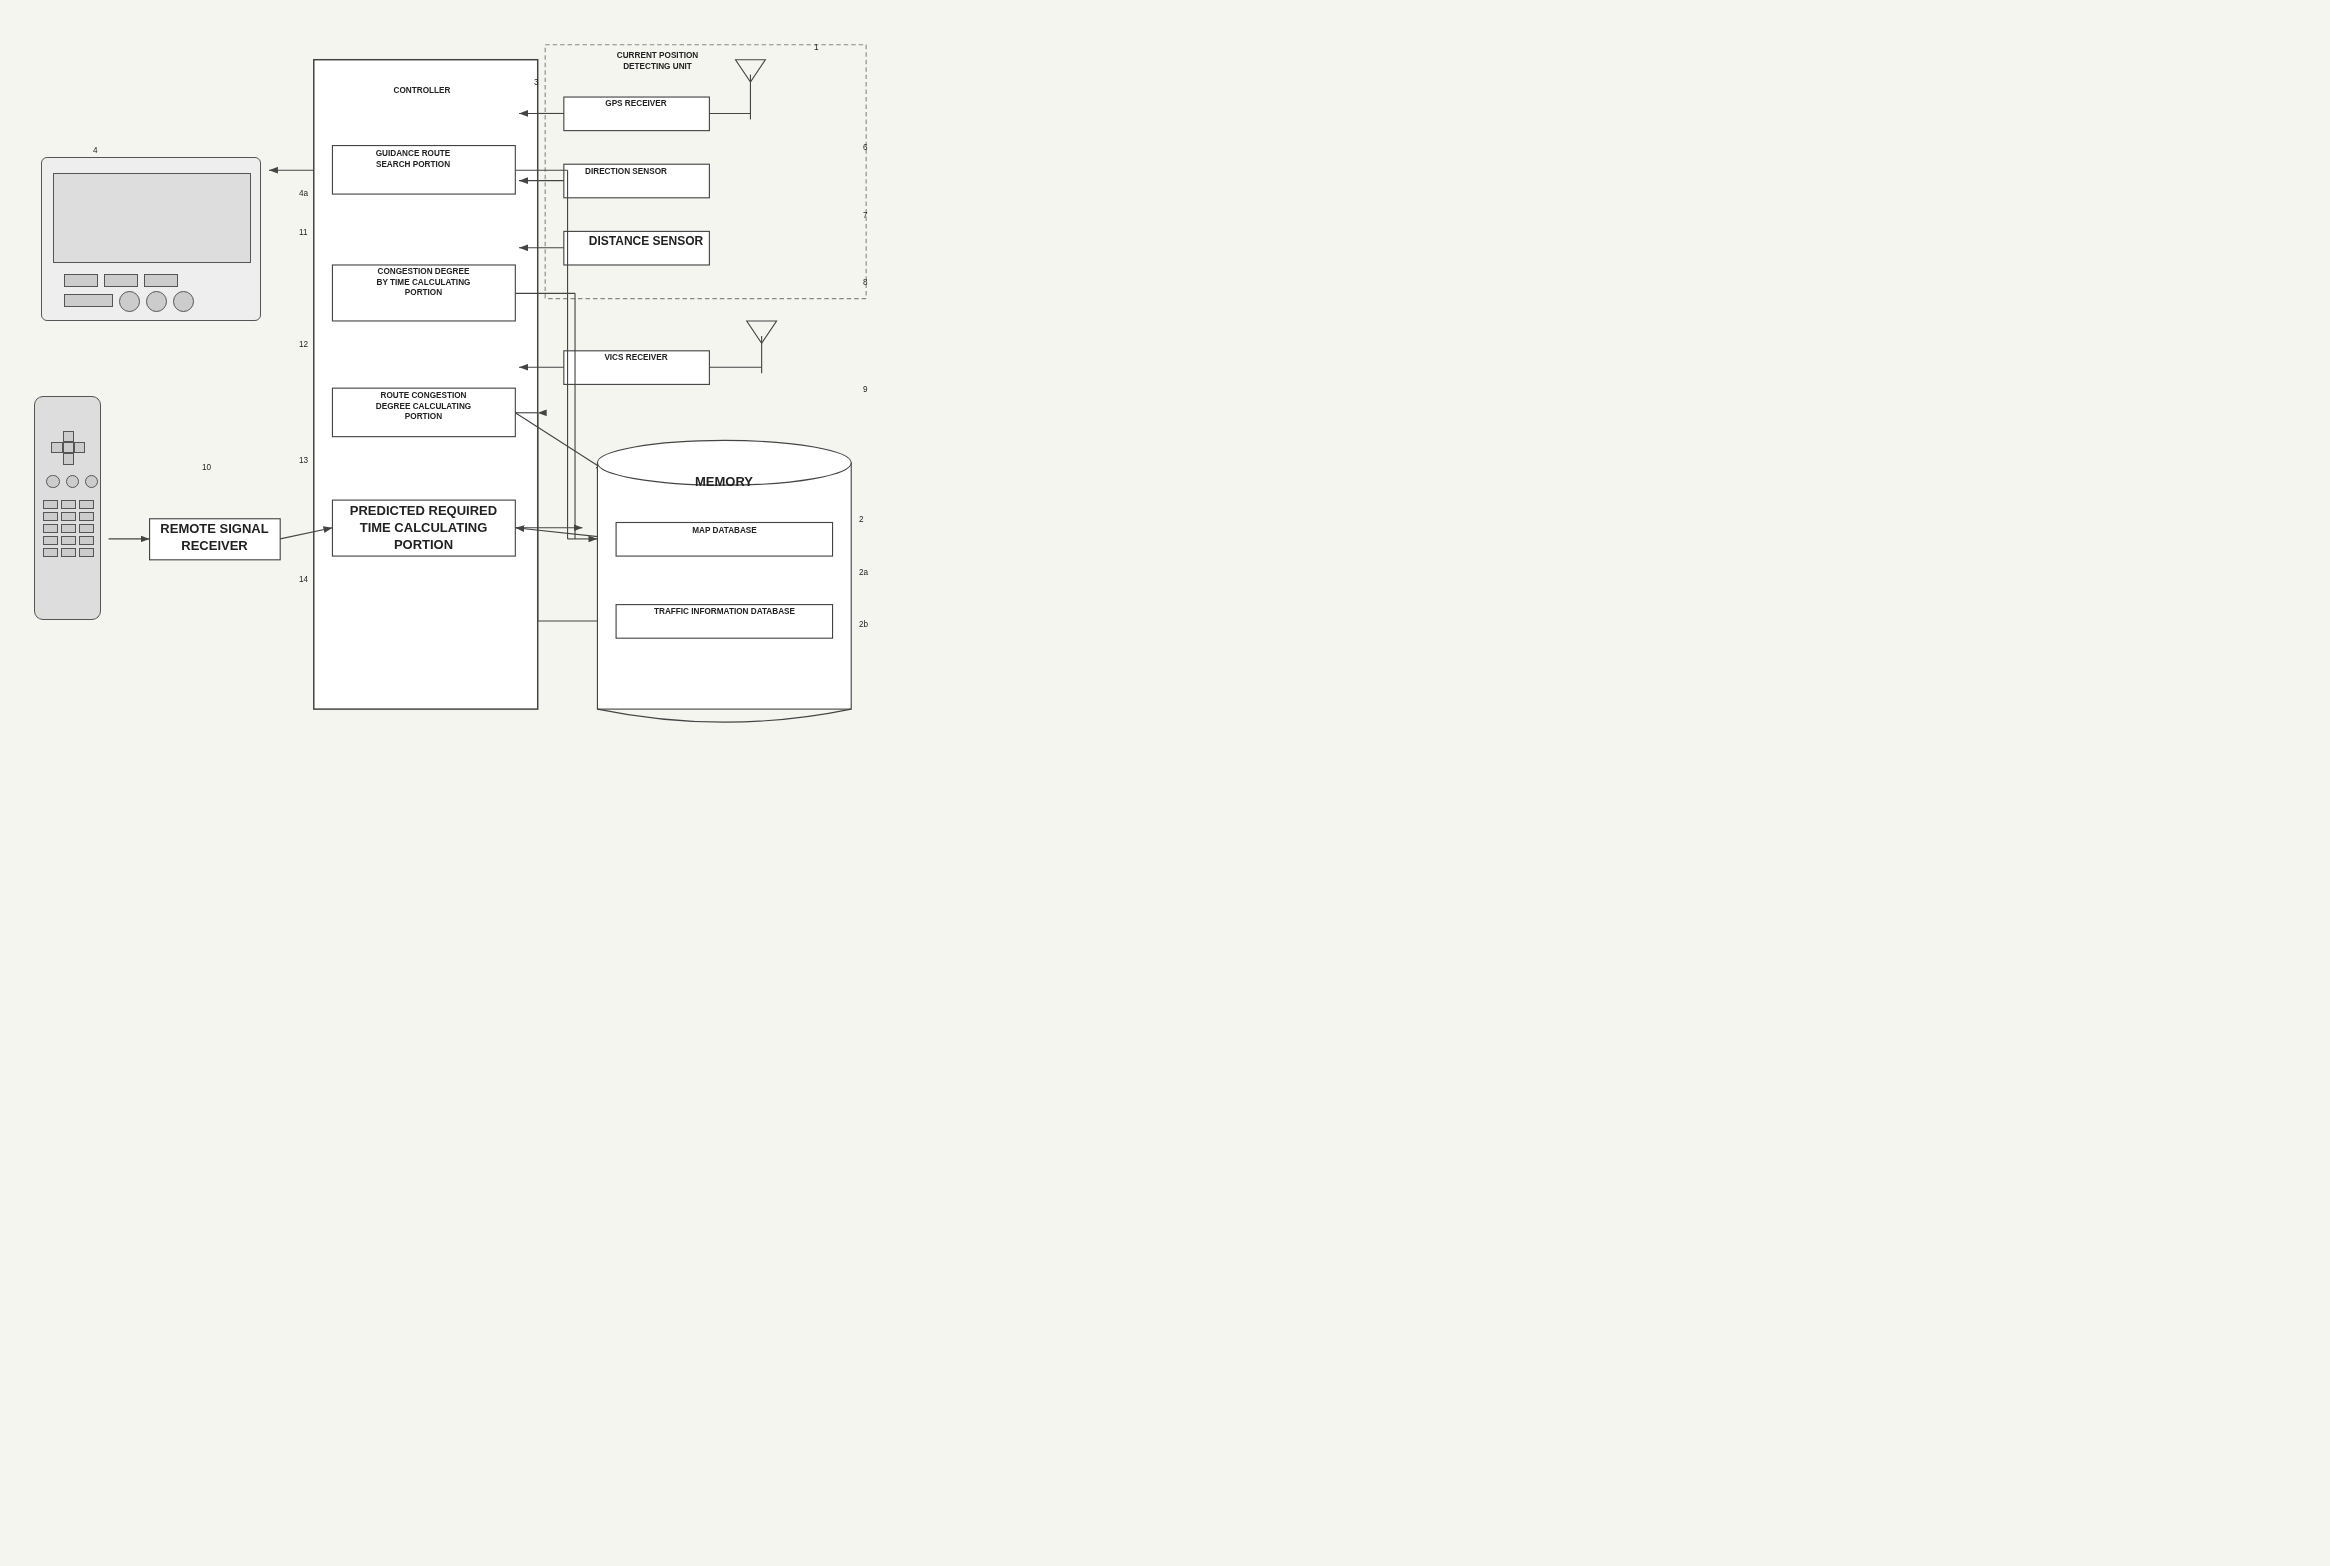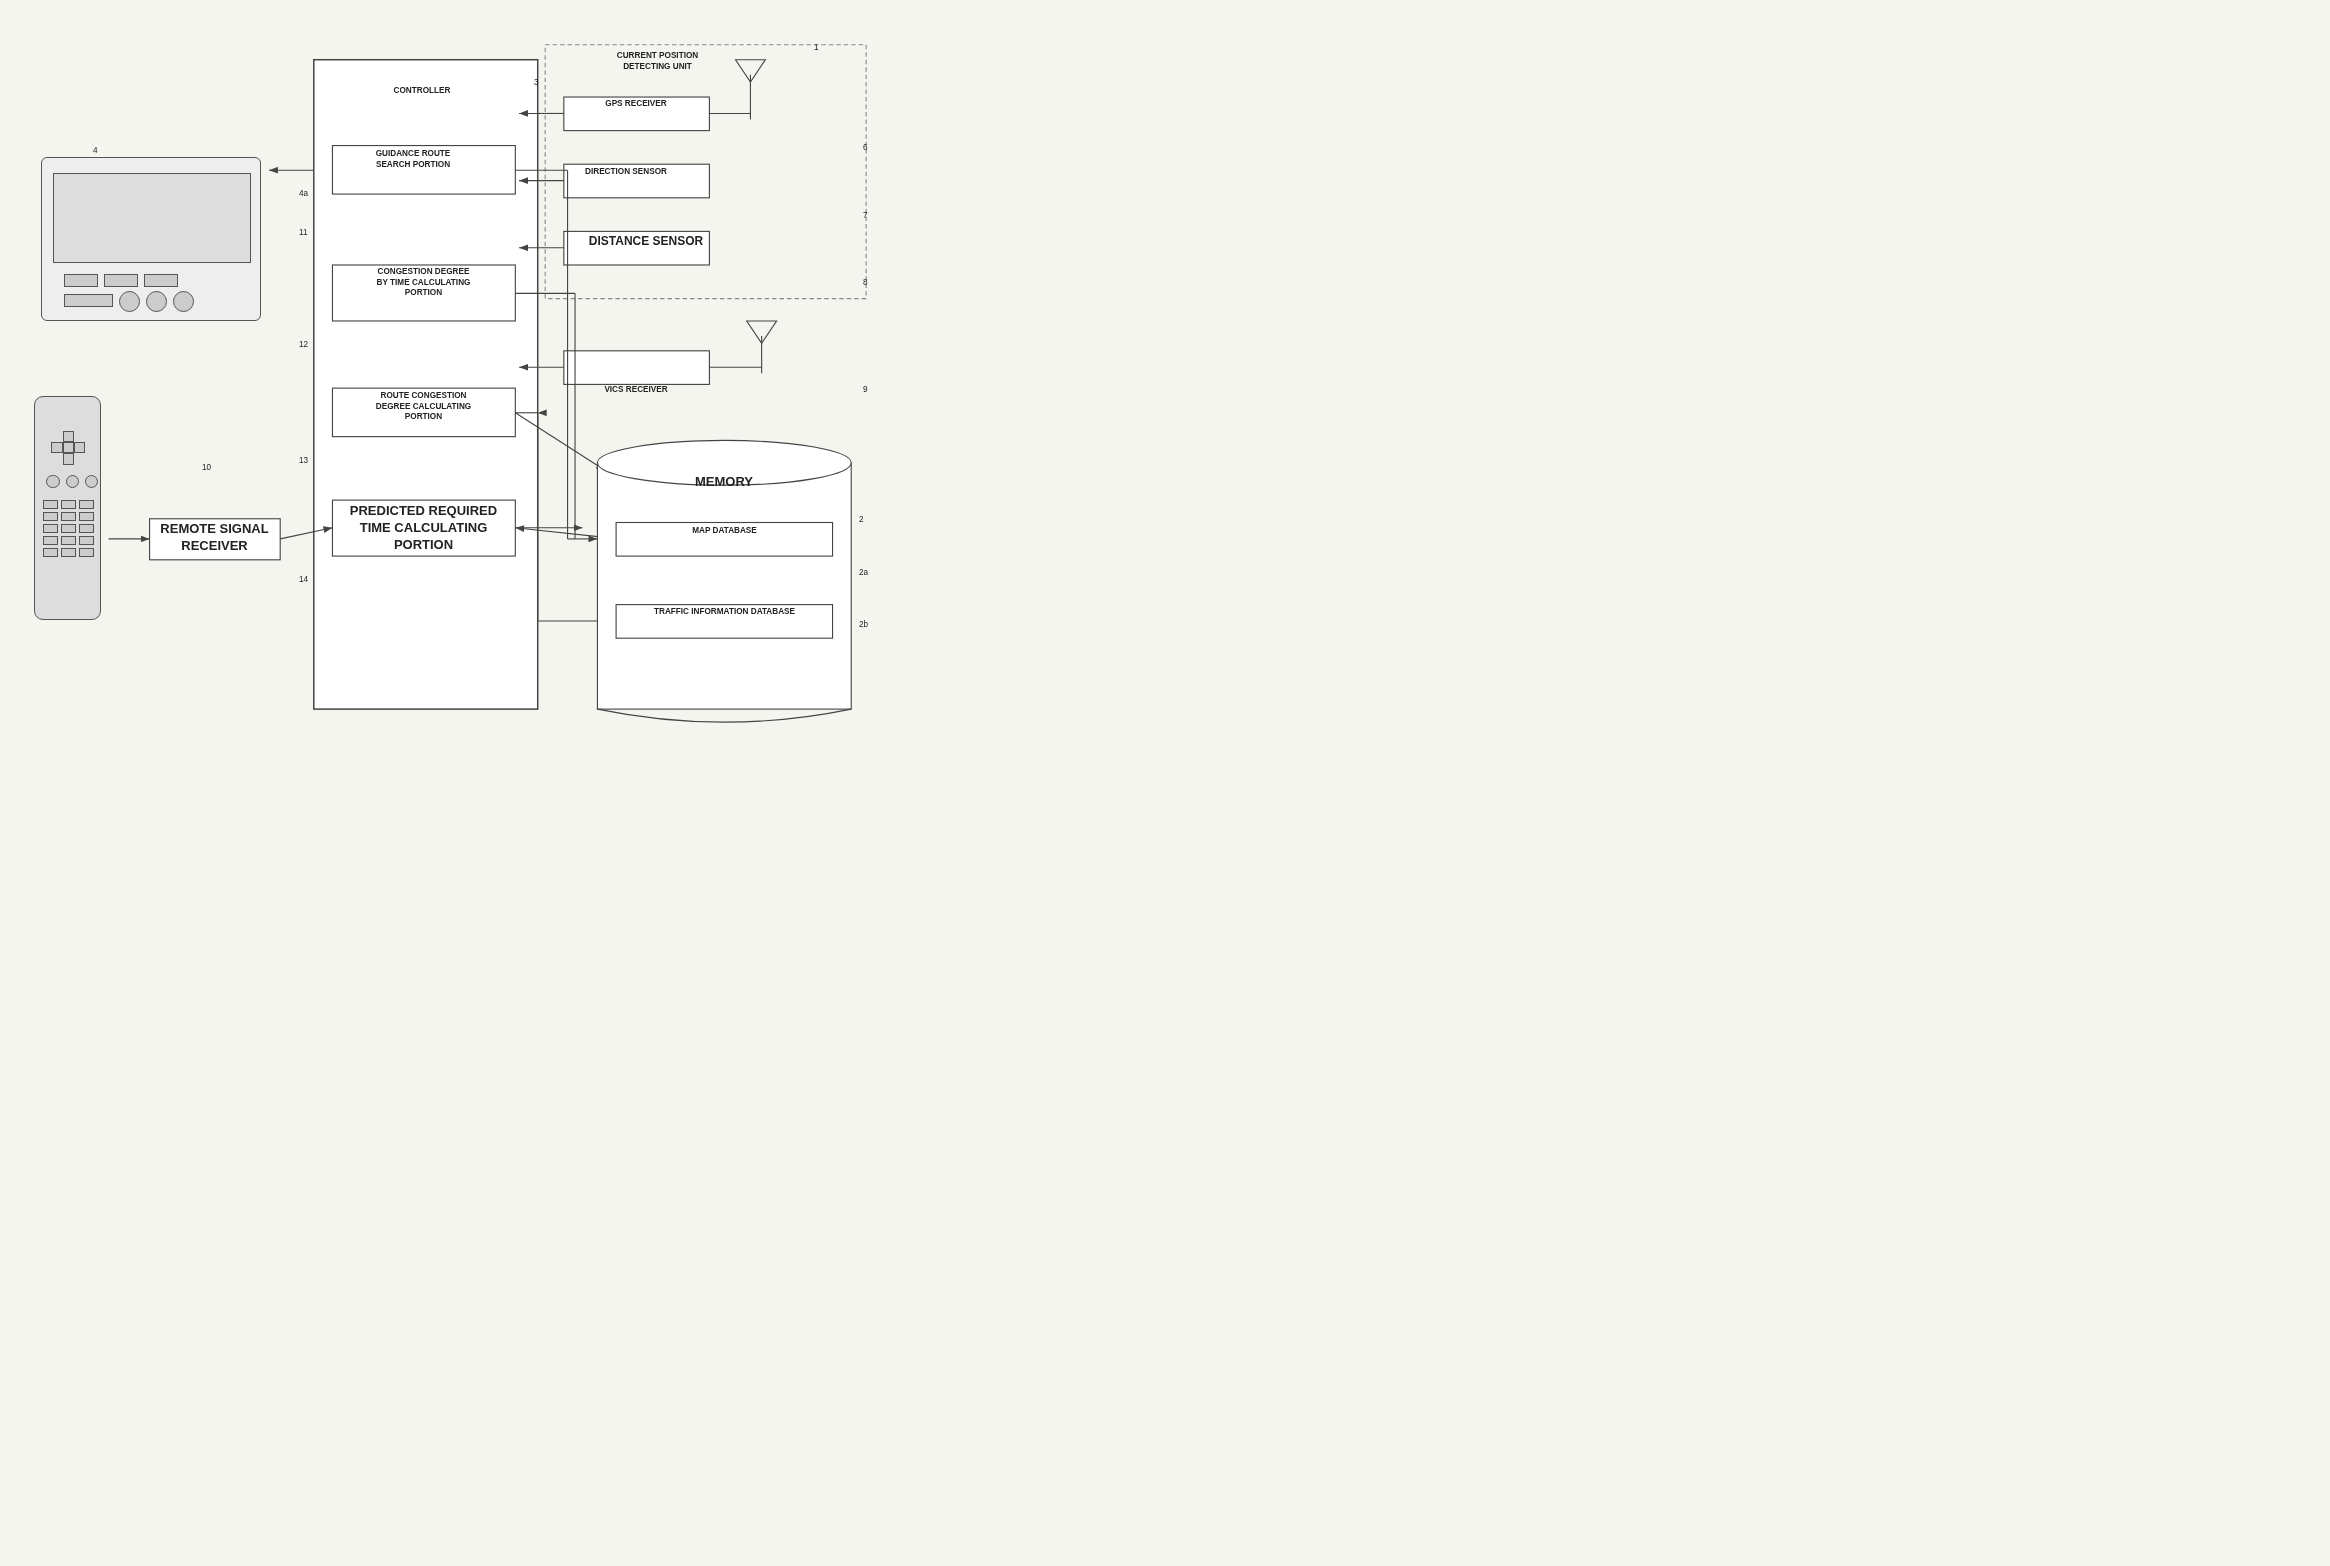--- a/index.html
+++ b/index.html
@@ -151,21 +151,21 @@
   <div class="label" style="left:366px;top:86px;width:112px;">CONTROLLER</div>
 
   <div class="label" style="left:564px;top:51px;width:187px;font-weight:bold;font-size:8.2px;">CURRENT POSITION<br>DETECTING UNIT</div>
 
   <div class="label" style="left:565px;top:99px;width:142px;font-size:8.2px;">GPS RECEIVER</div>
 
   <div class="label" style="left:542px;top:167px;width:168px;font-size:8.2px;">DIRECTION SENSOR</div>
 
   <div class="label" style="left:565px;top:234px;width:162px;font-size:12px;">DISTANCE SENSOR</div>
 
-  <div class="label" style="left:565px;top:353px;width:142px;font-size:8.2px;margin-top:32px;">VICS RECEIVER</div>
+  <div class="label" style="left:565px;top:353px;width:142px;font-size:8.2px;">VICS RECEIVER</div>
 
   <div class="label" style="left:334px;top:149px;width:158px;font-size:8.2px;">GUIDANCE ROUTE<br>SEARCH PORTION</div>
 
   <div class="label" style="left:334px;top:267px;width:179px;font-size:8.2px;">CONGESTION DEGREE<br>BY TIME CALCULATING<br>PORTION</div>
 
   <div class="label" style="left:334px;top:391px;width:179px;font-size:8.2px;">ROUTE CONGESTION<br>DEGREE CALCULATING<br>PORTION</div>
 
   <div class="label" style="left:334px;top:503px;width:179px;font-size:13px;">PREDICTED REQUIRED<br>TIME CALCULATING<br>PORTION</div>
 
   <div class="label" style="left:151px;top:521px;width:127px;font-size:13px;">REMOTE SIGNAL<br>RECEIVER</div>

